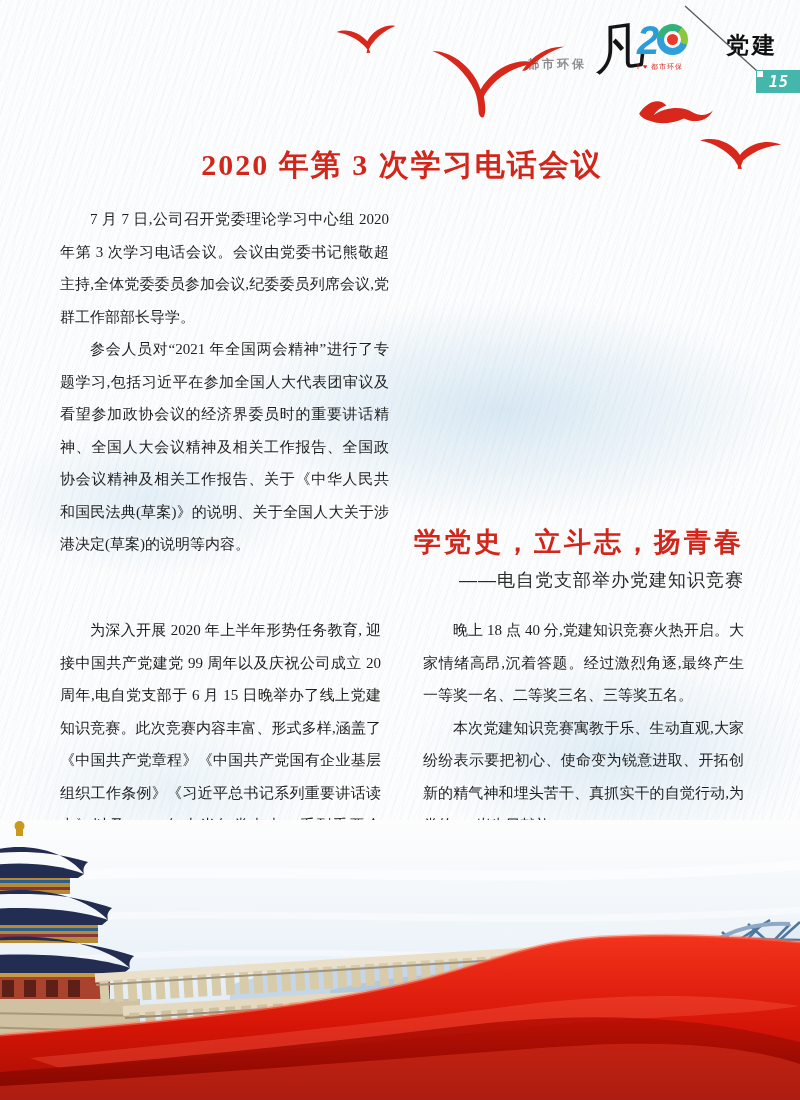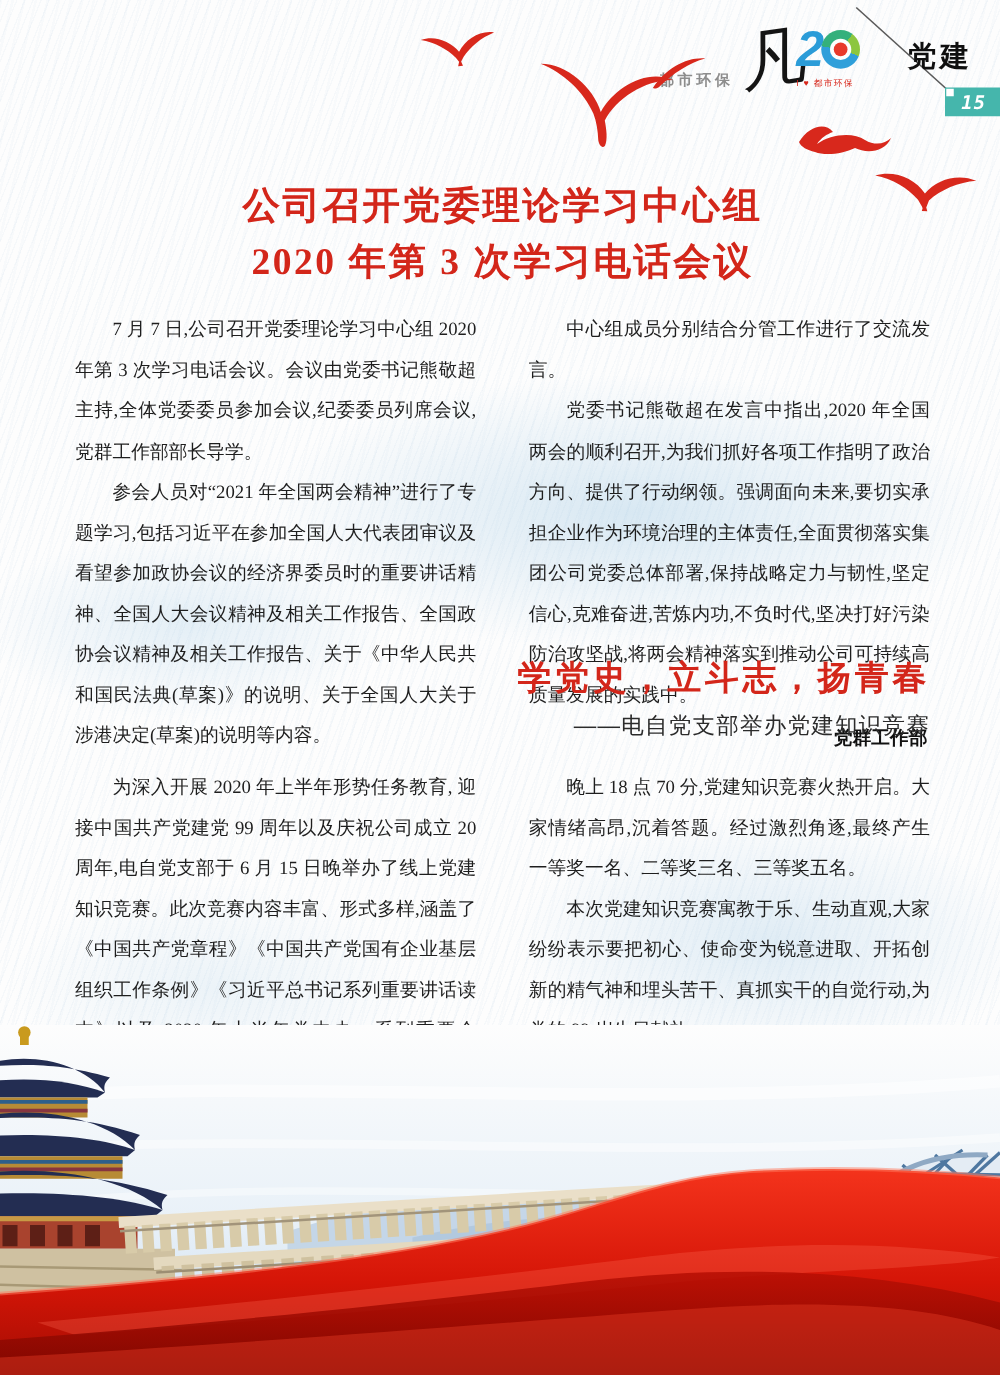--- a/index.html
+++ b/index.html
@@ -115,44 +115,38 @@
         <path d="M4 22 C14 6 30 2 38 12 C32 14 26 18 22 24 C36 14 58 12 70 20 C80 26 90 24 96 18 C90 32 72 34 60 28 C48 34 30 36 20 32 C12 30 6 27 4 22 Z"></path>
       </svg>
   </div>
   <div class="bird b5">
     <svg viewBox="0 0 100 50">
         <path d="M50 26 C40 12 20 6 4 12 C20 14 34 22 44 32 L48 38 C49 41 51 41 52 38 L54 32 C64 22 80 14 96 12 C80 6 60 12 50 26 Z M50 33 L48 42 L53 42 Z"></path>
       </svg>
   </div>
 
   <section class="article a1">
-    <div class="headline">公司召开党委理论学习中心组</div>
     <div class="headline">2020 年第 3 次学习电话会议</div>
     <div class="cols">
       <div class="col">
         <p>7 月 7 日,公司召开党委理论学习中心组 2020 年第 3 次学习电话会议。会议由党委书记熊敬超主持,全体党委委员参加会议,纪委委员列席会议,党群工作部部长导学。</p>
         <p>参会人员对“2021 年全国两会精神”进行了专题学习,包括习近平在参加全国人大代表团审议及看望参加政协会议的经济界委员时的重要讲话精神、全国人大会议精神及相关工作报告、全国政协会议精神及相关工作报告、关于《中华人民共和国民法典(草案)》的说明、关于全国人大关于涉港决定(草案)的说明等内容。</p>
-      </div>
-      <div class="col">
-        <p>中心组成员分别结合分管工作进行了交流发言。</p>
-        <p>党委书记熊敬超在发言中指出,2020 年全国两会的顺利召开,为我们抓好各项工作指明了政治方向、提供了行动纲领。强调面向未来,要切实承担企业作为环境治理的主体责任,全面贯彻落实集团公司党委总体部署,保持战略定力与韧性,坚定信心,克难奋进,苦炼内功,不负时代,坚决打好污染防治攻坚战,将两会精神落实到推动公司可持续高质量发展的实践中。</p>
-        <div class="sig">党群工作部</div>
       </div>
     </div>
   </section>
 
   <section class="article a2">
     <div class="headline2">学党史，立斗志，扬青春</div>
     <div class="subtitle">——电自党支部举办党建知识竞赛</div>
     <div class="cols">
       <div class="col">
         <p>为深入开展 2020 年上半年形势任务教育, 迎接中国共产党建党 99 周年以及庆祝公司成立 20 周年,电自党支部于 6 月 15 日晚举办了线上党建知识竞赛。此次竞赛内容丰富、形式多样,涵盖了《中国共产党章程》《中国共产党国有企业基层组织工作条例》《习近平总书记系列重要讲话读本》以及 2020 年上半年党中央一系列重要会议、文件及相关制度,回顾了公司二十年发展的奋进足迹和辉煌历程。</p>
       </div>
       <div class="col">
-        <p>晚上 18 点 70 分,党建知识竞赛火热开启。大家情绪高昂,沉着答题。经过激烈角逐,最终产生一等奖一名、二等奖三名、三等奖五名。</p>
+        <p>晚上 18 点 40 分,党建知识竞赛火热开启。大家情绪高昂,沉着答题。经过激烈角逐,最终产生一等奖一名、二等奖三名、三等奖五名。</p>
         <p>本次党建知识竞赛寓教于乐、生动直观,大家纷纷表示要把初心、使命变为锐意进取、开拓创新的精气神和埋头苦干、真抓实干的自觉行动,为党的 99 岁生日献礼。</p>
         <div class="sig">电自党支部</div>
       </div>
     </div>
   </section>
 
   <svg class="scene" viewBox="0 0 800 280">
     <defs>
       <linearGradient id="sky" x1="0" y1="0" x2="0" y2="1">
         <stop offset="0" stop-color="#fdfdfd"></stop>

